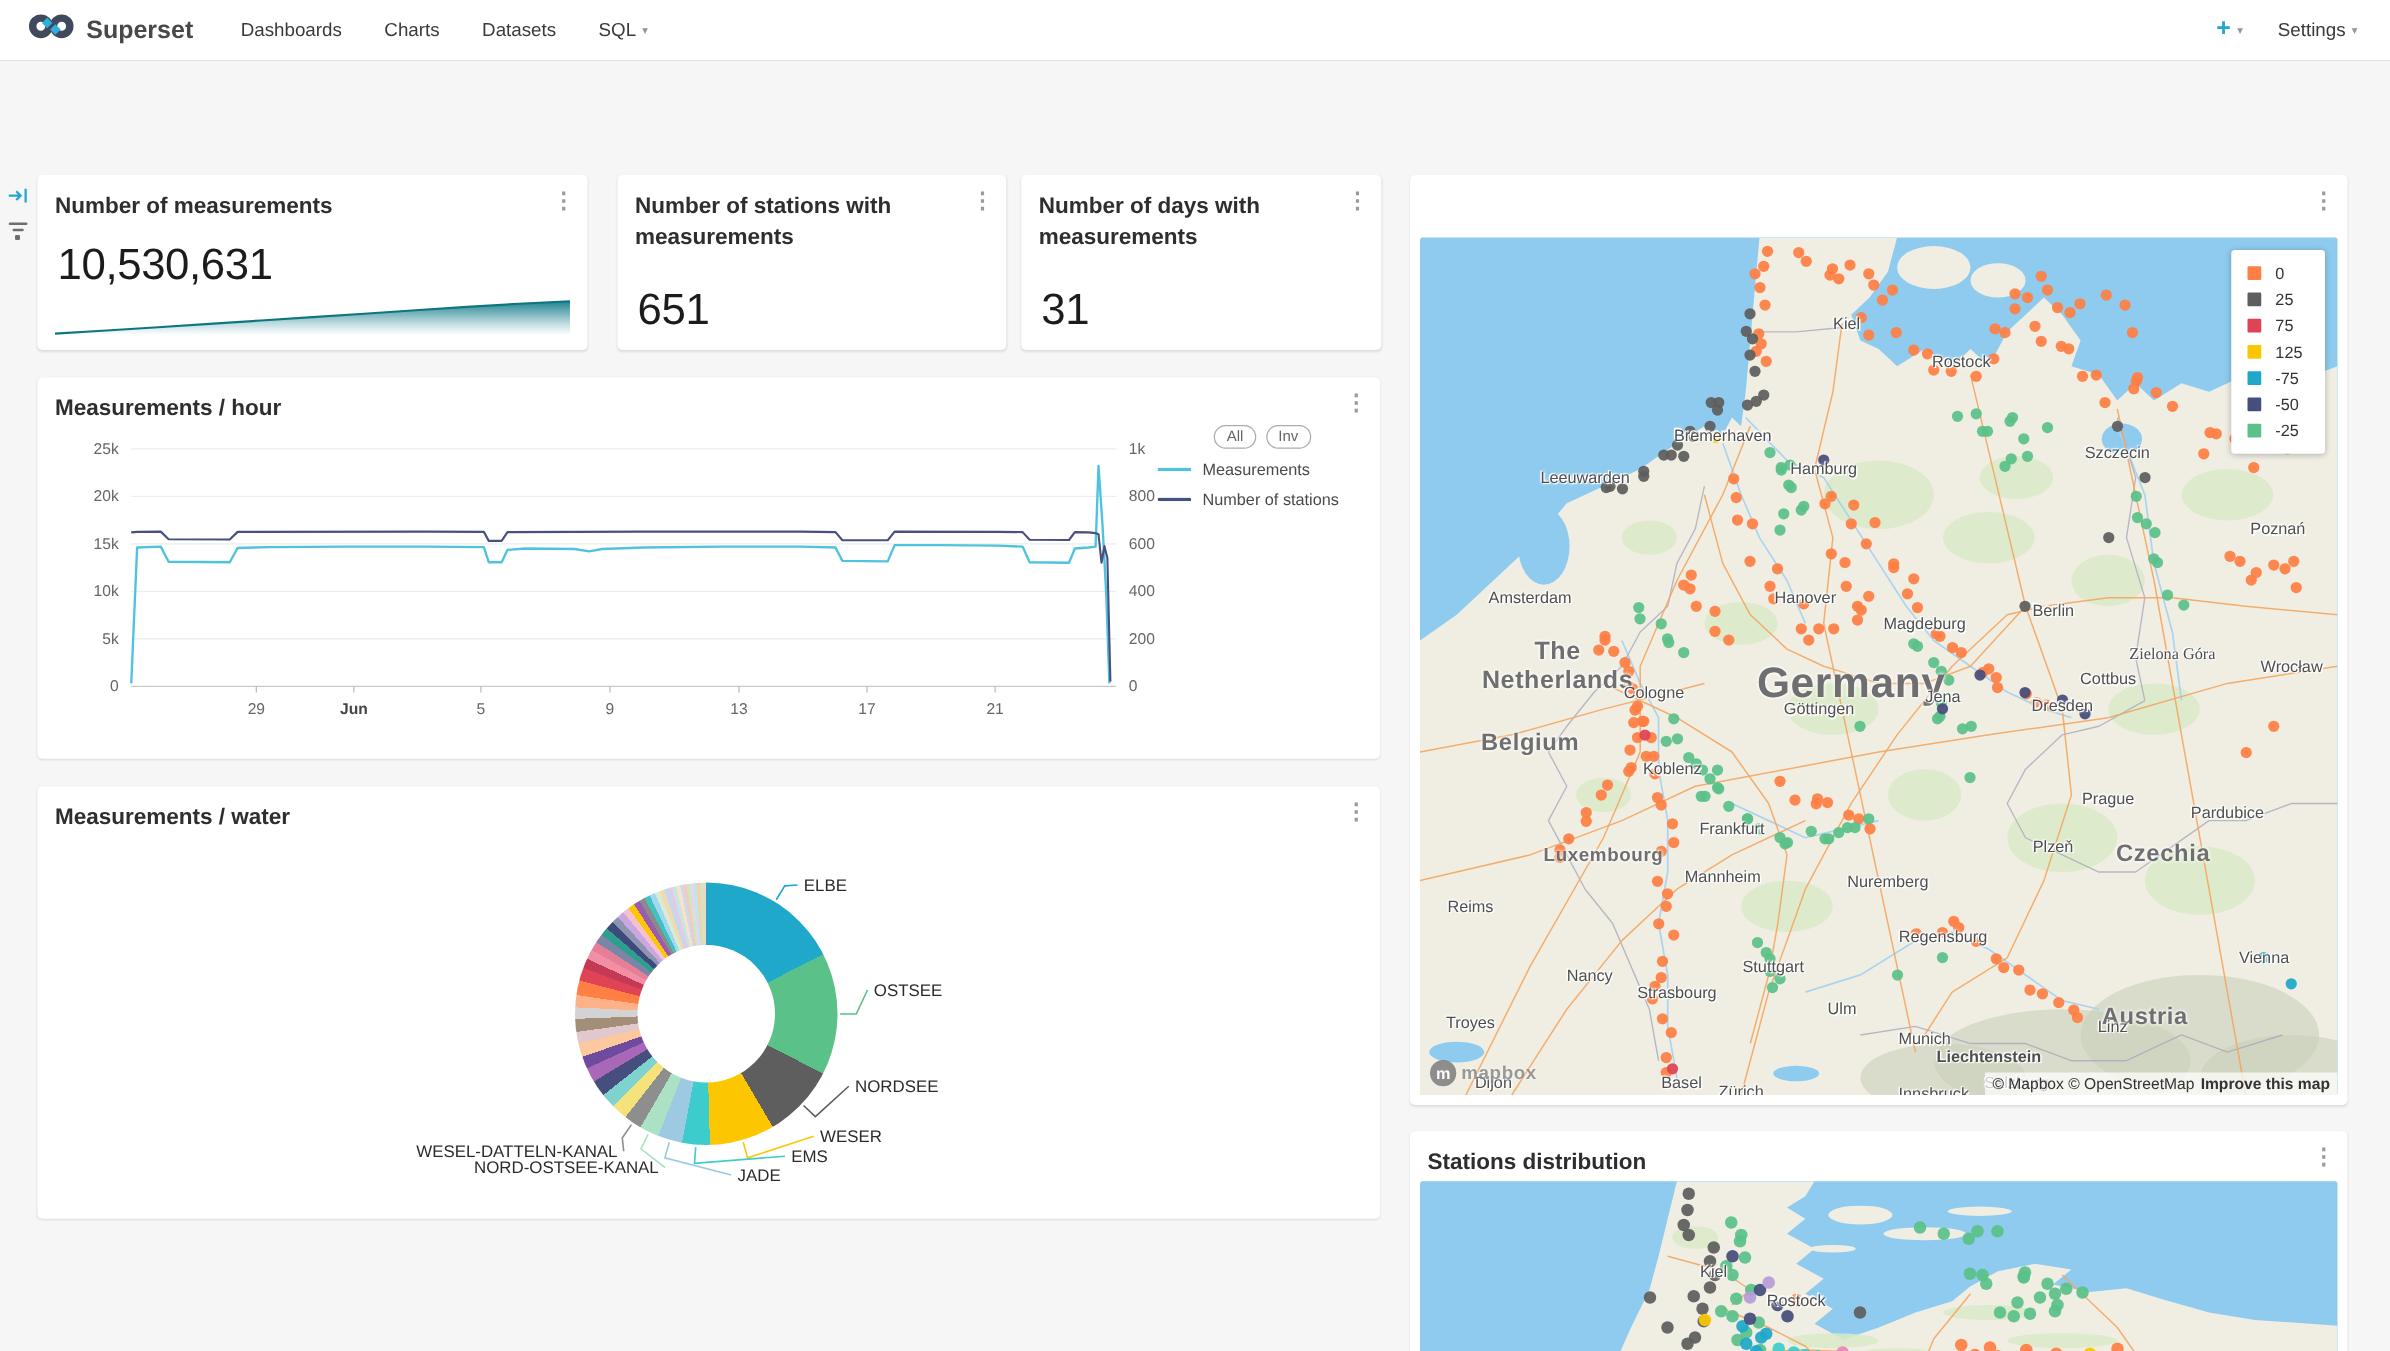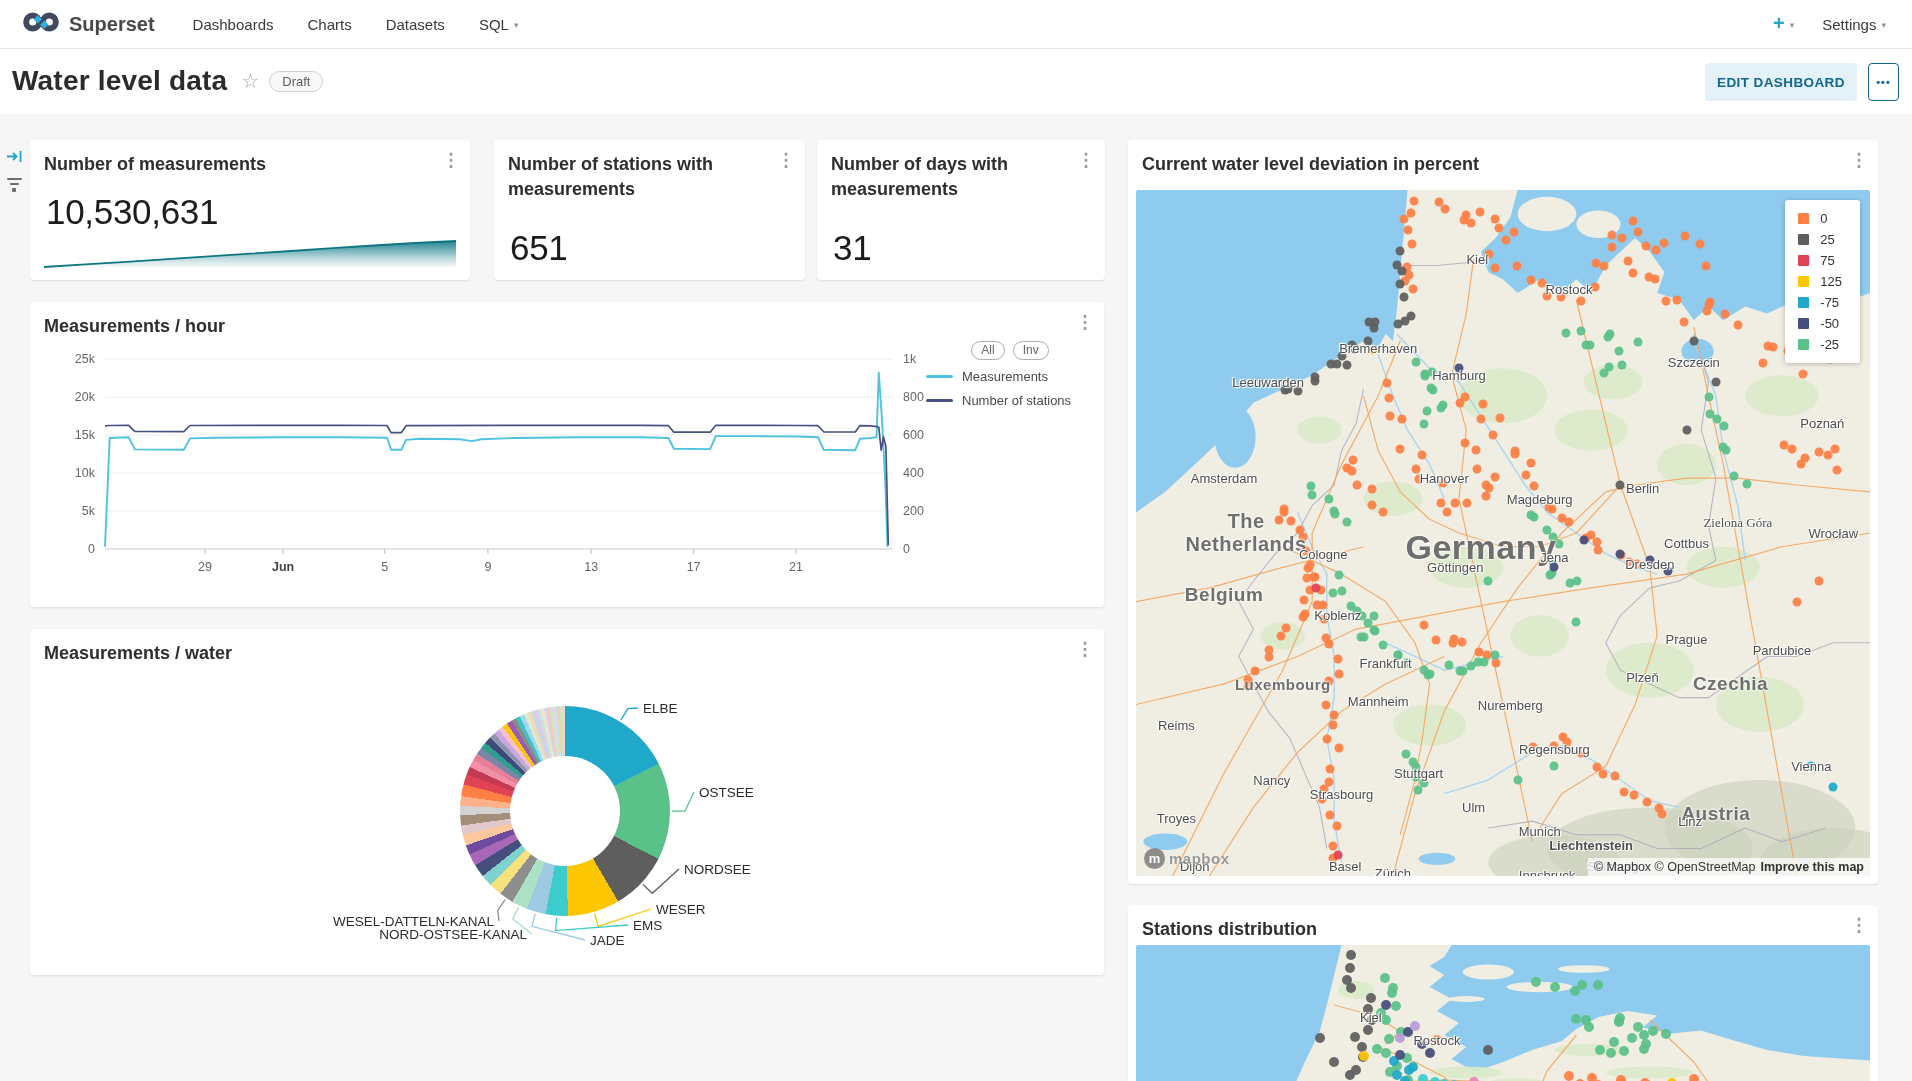--- a/index.html
+++ b/index.html
@@ -93,27 +93,20 @@
       <a class="nav-link">Charts</a>
       <a class="nav-link">Datasets</a>
       <a class="nav-link"><span>SQL</span><span class="caret">▾</span></a>
     </div>
     <div class="nav-right">
       <span><span class="plus-label">+</span><span class="caret">▾</span></span>
       <span><span>Settings</span><span class="caret">▾</span></span>
     </div>
   </nav>
 
-  <header class="dash-header">
-    <h1>Water level data</h1>
-    <span class="star">☆</span>
-    <span class="badge">Draft</span>
-    <button class="edit-btn">EDIT DASHBOARD</button>
-    <button class="more-btn">•••</button>
-  </header>
 
   <div class="rail-expand">
     <svg width="17" height="17" viewBox="0 0 17 17">
       <path d="M1,8.5 H10 M7,5 l3.5,3.5 L7,12" fill="none" stroke="#20A7C9" stroke-width="1.8"></path>
       <line x1="14.5" y1="3" x2="14.5" y2="14" stroke="#20A7C9" stroke-width="1.8"></line>
     </svg>
   </div>
   <div class="rail-filter">
       <div class="b1"></div>
       <div class="b2"></div>
@@ -220,21 +213,20 @@
         <div class="dlabel" style="top: 240px; left: 654px;">NORDSEE</div>
         <div class="dlabel" style="top: 280px; left: 626px;">WESER</div>
         <div class="dlabel" style="top: 296px; left: 603px;">EMS</div>
         <div class="dlabel" style="top: 311px; left: 560px;">JADE</div>
         <div class="dlabel" style="top: 305px; right: 577px;">NORD-OSTSEE-KANAL</div>
         <div class="dlabel" style="top: 292px; right: 610px;">WESEL-DATTELN-KANAL</div>
       </div>
   </div>
 
   <div class="card" id="map1-card">
-    <div class="card-title">Current water level deviation in percent</div>
     <div class="kebab">⋮</div>
     <div class="map" id="map1" style="background: rgb(143, 203, 238);">
       <div class="mapbox-logo">
         <span class="mb-circle">m</span>
         <span class="mb-text">mapbox</span>
       </div>
       <div class="attrib"><span>© Mapbox © OpenStreetMap</span><b>Improve this map</b></div>
     <svg class="base" viewBox="0 0 100 100" preserveAspectRatio="none">
           <path d="M0,47 L4,44 8,40 12,36 16,31 20,29 24,27 28,24 31,22 33,23 34,21 35,22 35.5,18 36,12 36.5,6 37,0 L52,0 51,4 49,7 47,9 48,12 50,13 52,15 55,13 58,15 60,13 62,15 64,11 66,9 68,7 70,9 72,12 71,15 74,16 76,19 78,17 80,19 83,17 86,18 90,16 95,17 100,15 L100,100 L0,100 Z" fill="#F0EEE3"></path>
           <ellipse cx="56" cy="3.5" rx="4" ry="2.5" fill="#F0EEE3"></ellipse>

